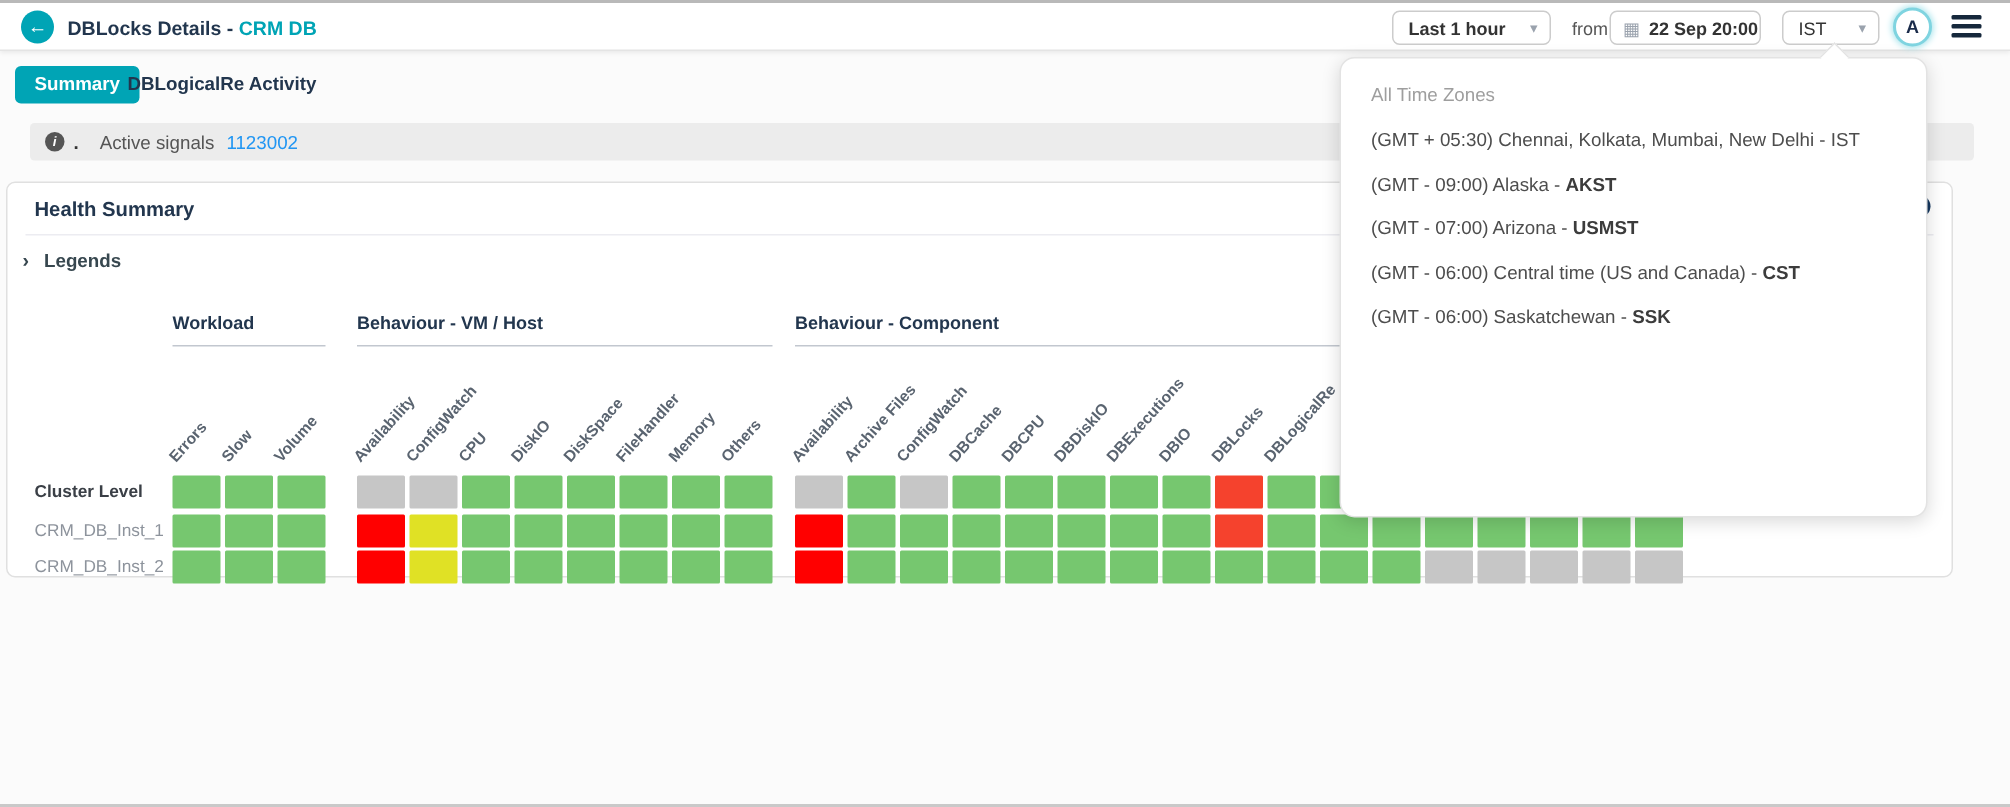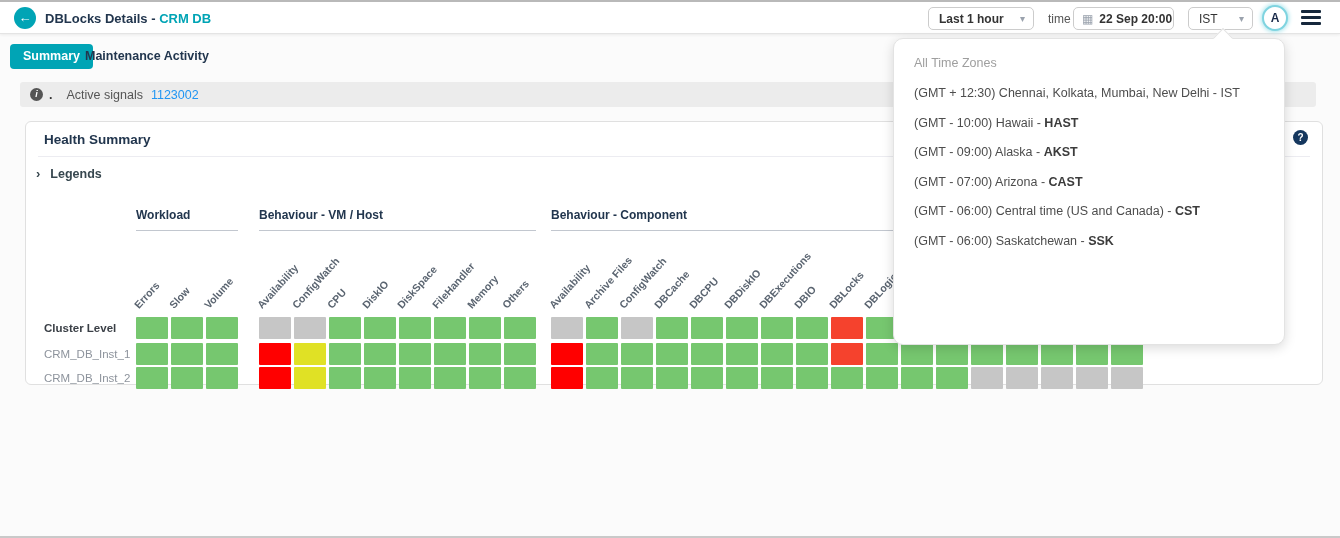--- a/index.html
+++ b/index.html
@@ -31,21 +31,21 @@
                 font-size:12.5px; font-weight:bold; border-radius:4px; line-height:25px; cursor:pointer; }
   .tab-plain { position:absolute; left:85px; top:47px; font-size:12.5px; font-weight:bold; color:#22364e; cursor:pointer; }
   
   .signals { position:absolute; left:20px; top:80px; width:1296px; height:25px; background:#ececec; border-radius:3px;
              display:flex; align-items:center; font-size:12.5px; color:#555; }
   .info-icon { width:13px; height:13px; border-radius:50%; background:#555; color:#fff; font-size:9px; font-weight:bold;
                text-align:center; line-height:13px; margin:0 6px 0 10px; font-style:italic; }
   .dot { color:#333; font-weight:bold; margin-right:14px; }
   .sig-count { color:#2196f3; margin-left:8px; cursor:pointer; }
   
-  .panel { position:absolute; left:25px; top:119px; width:1298px; height:264px; background:#fff;
+  .panel { position:absolute; left:4px; top:119px; width:1298px; height:264px; background:#fff;
            border:1px solid #e0e0e0; border-radius:6px; }
   .panel-title { position:absolute; left:18px; top:10px; font-size:13.5px; font-weight:bold; color:#22364e; }
   .help-icon { position:absolute; right:14px; top:8px; width:15px; height:15px; border-radius:50%; background:#15375e;
                color:#fff; font-size:10px; font-weight:bold; text-align:center; line-height:15px; cursor:pointer; }
   .panel-divider { position:absolute; left:12px; right:12px; top:34px; border-bottom:1px solid #ececf1; }
   .legends { position:absolute; left:10px; top:44px; font-size:12.5px; font-weight:bold; color:#37474f; cursor:pointer;text-align:center; }
   .legends .chev { display:inline-block; margin-right:10px; color:#37474f; font-size:13px; }
   
   .group-header { position:absolute; top:0; height:23px; font-size:12px; font-weight:bold; color:#22364e;
                   border-bottom:1px solid #c2c7cf; }
@@ -76,41 +76,41 @@
     </div>
     <div class="page-title">
       <span>DBLocks Details - </span>
       <span class="svc">CRM DB</span>
     </div>
 
     <div class="ctrl" style="left:928px; width:106px;">
       <span style="padding-left:10px; font-weight:bold;">Last 1 hour</span>
       <span class="chev">▾</span>
     </div>
-    <div class="from-label">time</div>
+    <div class="from-label">from</div>
     <div class="ctrl" style="left:1073px; width:101px;">
       <span class="cal-icon">▦</span>
       <span style="font-weight:bold;">22 Sep 20:00</span>
     </div>
     <div class="ctrl" style="left:1188px; width:65px;">
       <span style="padding-left:10px;">IST</span>
       <span class="chev">▾</span>
     </div>
     <div class="avatar">
       <span>A</span>
     </div>
     <div class="hamburger">
         <span></span>
         <span></span>
         <span></span>
       </div>
   </div>
 
   <div class="tab-active">Summary</div>
-  <div class="tab-plain">Maintenance Activity</div>
+  <div class="tab-plain">DBLogicalRe Activity</div>
 
   <div class="signals">
     <span class="info-icon">i</span>
     <span class="dot">.</span>
     <span>Active signals</span>
     <span class="sig-count">1123002</span>
   </div>
 
   <div class="panel">
     <div class="panel-title">Health Summary</div>
@@ -241,22 +241,21 @@
           <div class="cell" style="left: 1050px; width: 32px; background: rgb(198, 198, 198);"></div>
           <div class="cell" style="left: 1085px; width: 32px; background: rgb(198, 198, 198);"></div>
         </div>
       </div>
   </div>
 
   <div class="tz-panel">
     <div class="tz-caret"></div>
     <div class="tz-header">All Time Zones</div>
     <div>
-        <div class="tz-item"><span>(GMT + 12:30) Chennai, Kolkata, Mumbai, New Delhi - </span><span>IST</span></div>
-        <div class="tz-item"><span>(GMT - 10:00) Hawaii - </span><span class="b">HAST</span></div>
+        <div class="tz-item"><span>(GMT + 05:30) Chennai, Kolkata, Mumbai, New Delhi - </span><span>IST</span></div>
         <div class="tz-item"><span>(GMT - 09:00) Alaska - </span><span class="b">AKST</span></div>
-        <div class="tz-item"><span>(GMT - 07:00) Arizona - </span><span class="b">CAST</span></div>
+        <div class="tz-item"><span>(GMT - 07:00) Arizona - </span><span class="b">USMST</span></div>
         <div class="tz-item"><span>(GMT - 06:00) Central time (US and Canada) - </span><span class="b">CST</span></div>
         <div class="tz-item"><span>(GMT - 06:00) Saskatchewan  - </span><span class="b">SSK</span></div>
       </div>
   </div>
 
 </div>
 
 </body></html>

